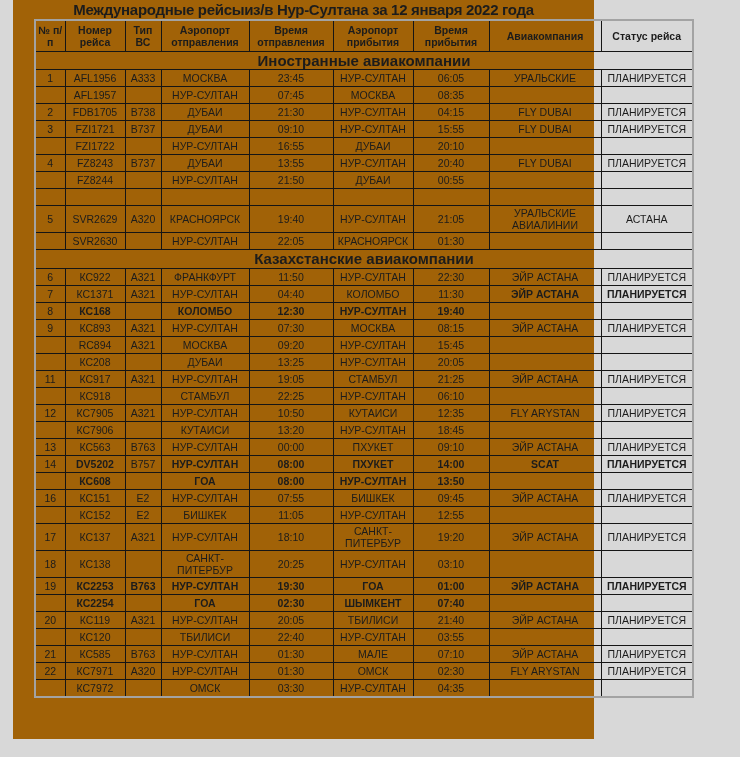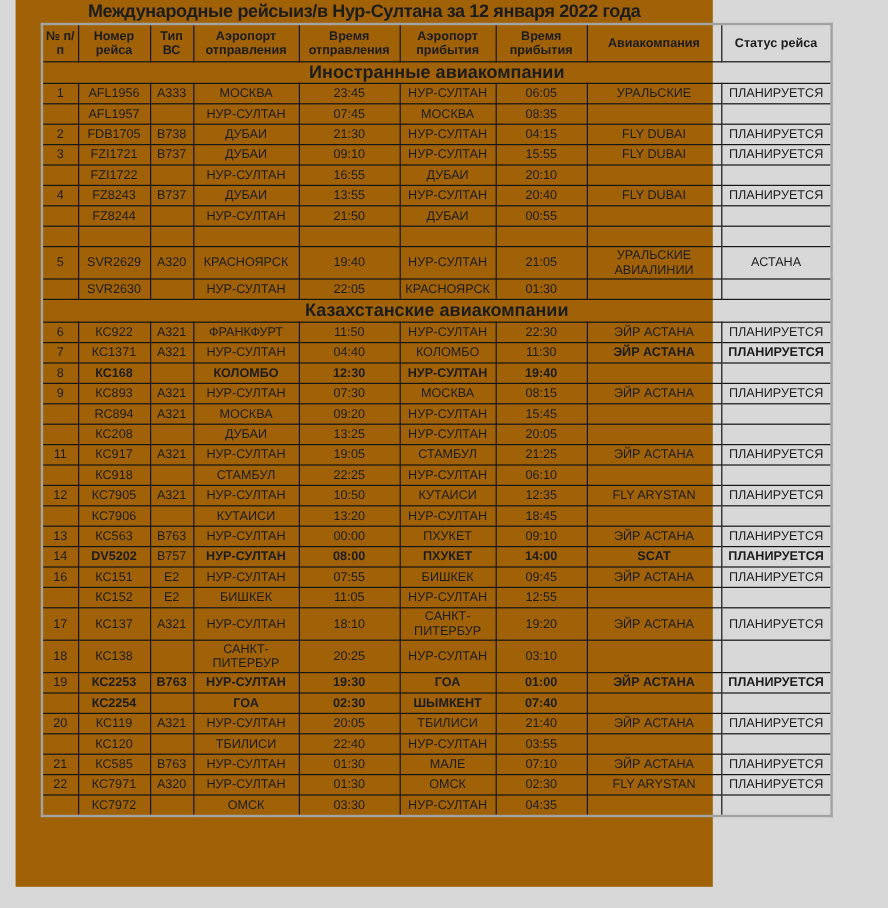--- a/index.html
+++ b/index.html
@@ -330,20 +330,31 @@
           <td class="b">DV5202</td>
           <td>В757</td>
           <td class="b">НУР-СУЛТАН</td>
           <td class="b">08:00</td>
           <td class="b">ПХУКЕТ</td>
           <td class="b">14:00</td>
           <td class="b">SCAT</td>
           <td class="b">ПЛАНИРУЕТСЯ</td>
         </tr>
         <tr>
+          <td></td>
+          <td class="b">КС608</td>
+          <td></td>
+          <td class="b">ГОА</td>
+          <td class="b">08:00</td>
+          <td class="b">НУР-СУЛТАН</td>
+          <td class="b">13:50</td>
+          <td></td>
+          <td></td>
+        </tr>
+        <tr>
           <td>16</td>
           <td>КС151</td>
           <td>Е2</td>
           <td>НУР-СУЛТАН</td>
           <td>07:55</td>
           <td>БИШКЕК</td>
           <td>09:45</td>
           <td>ЭЙР АСТАНА</td>
           <td>ПЛАНИРУЕТСЯ</td>
         </tr>

